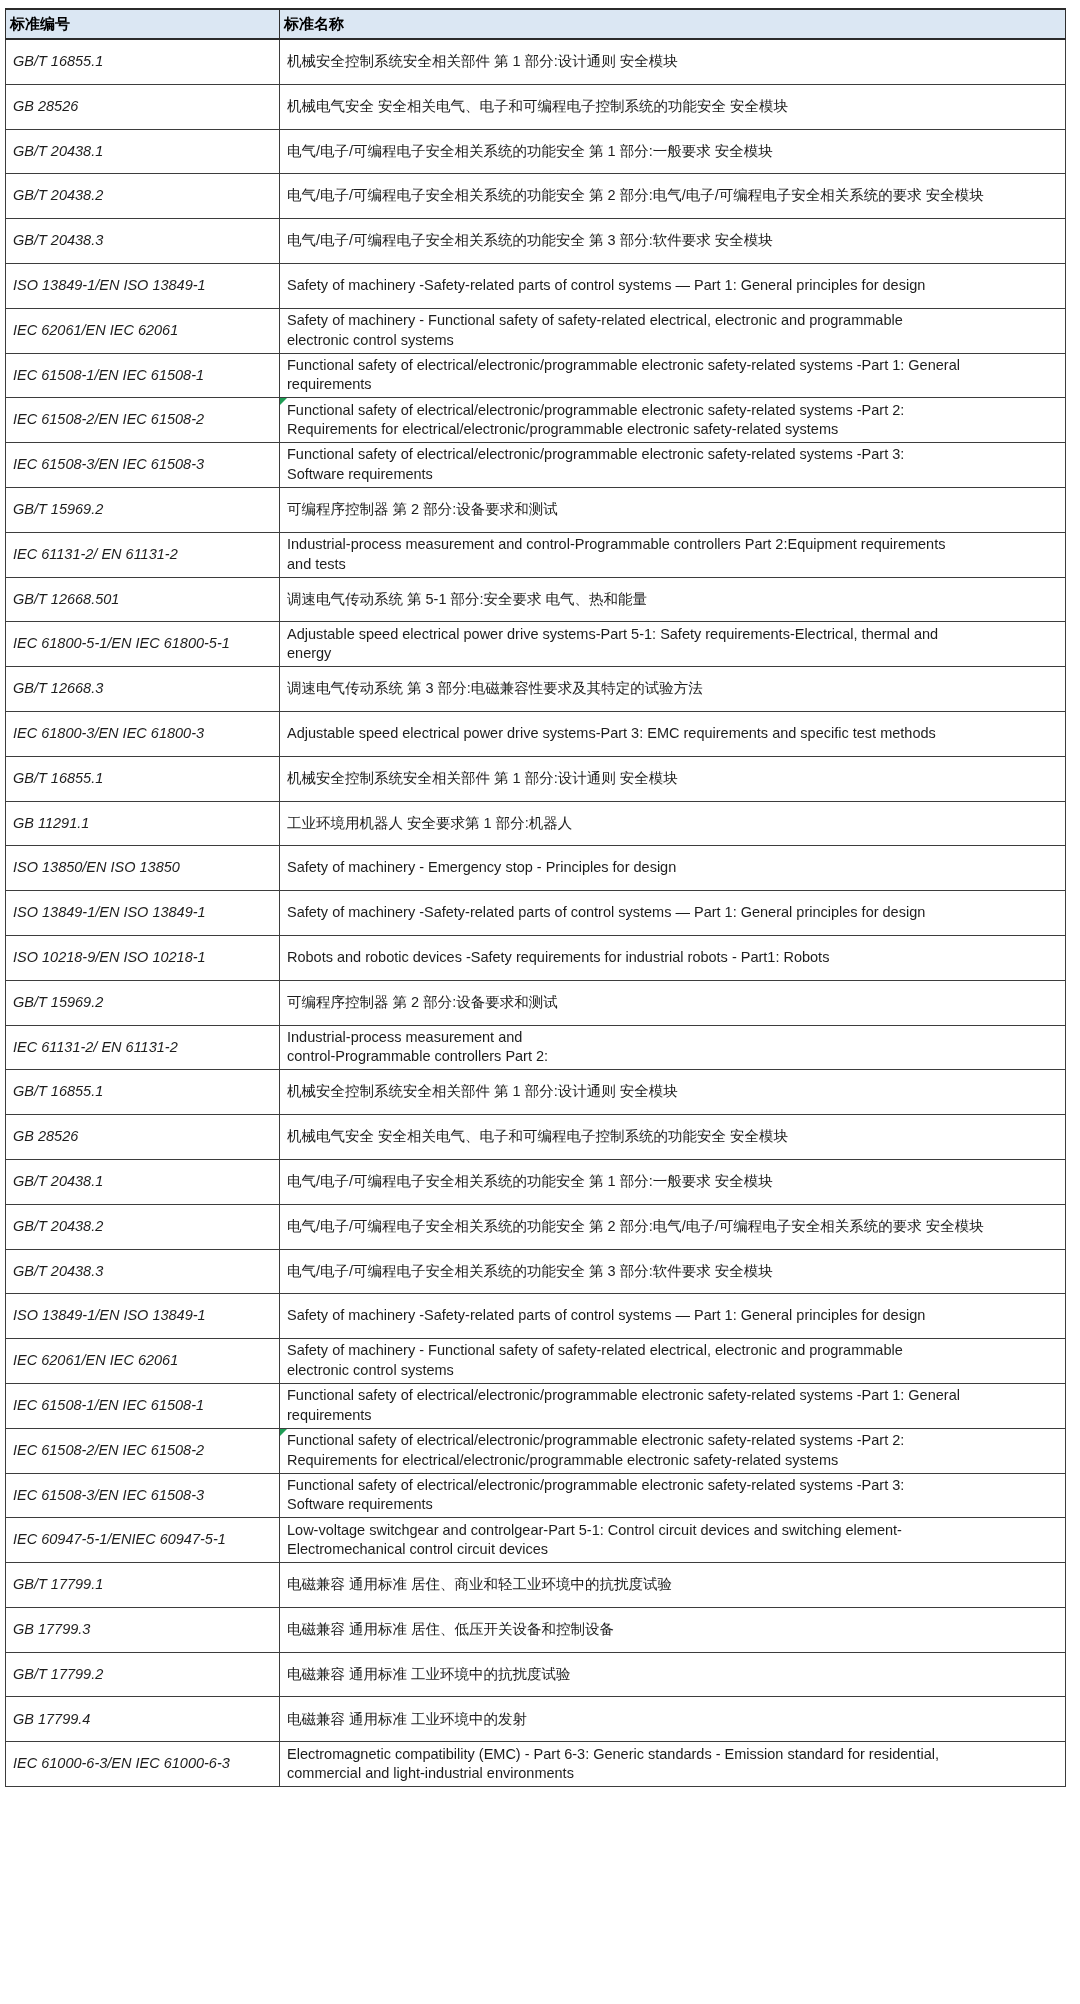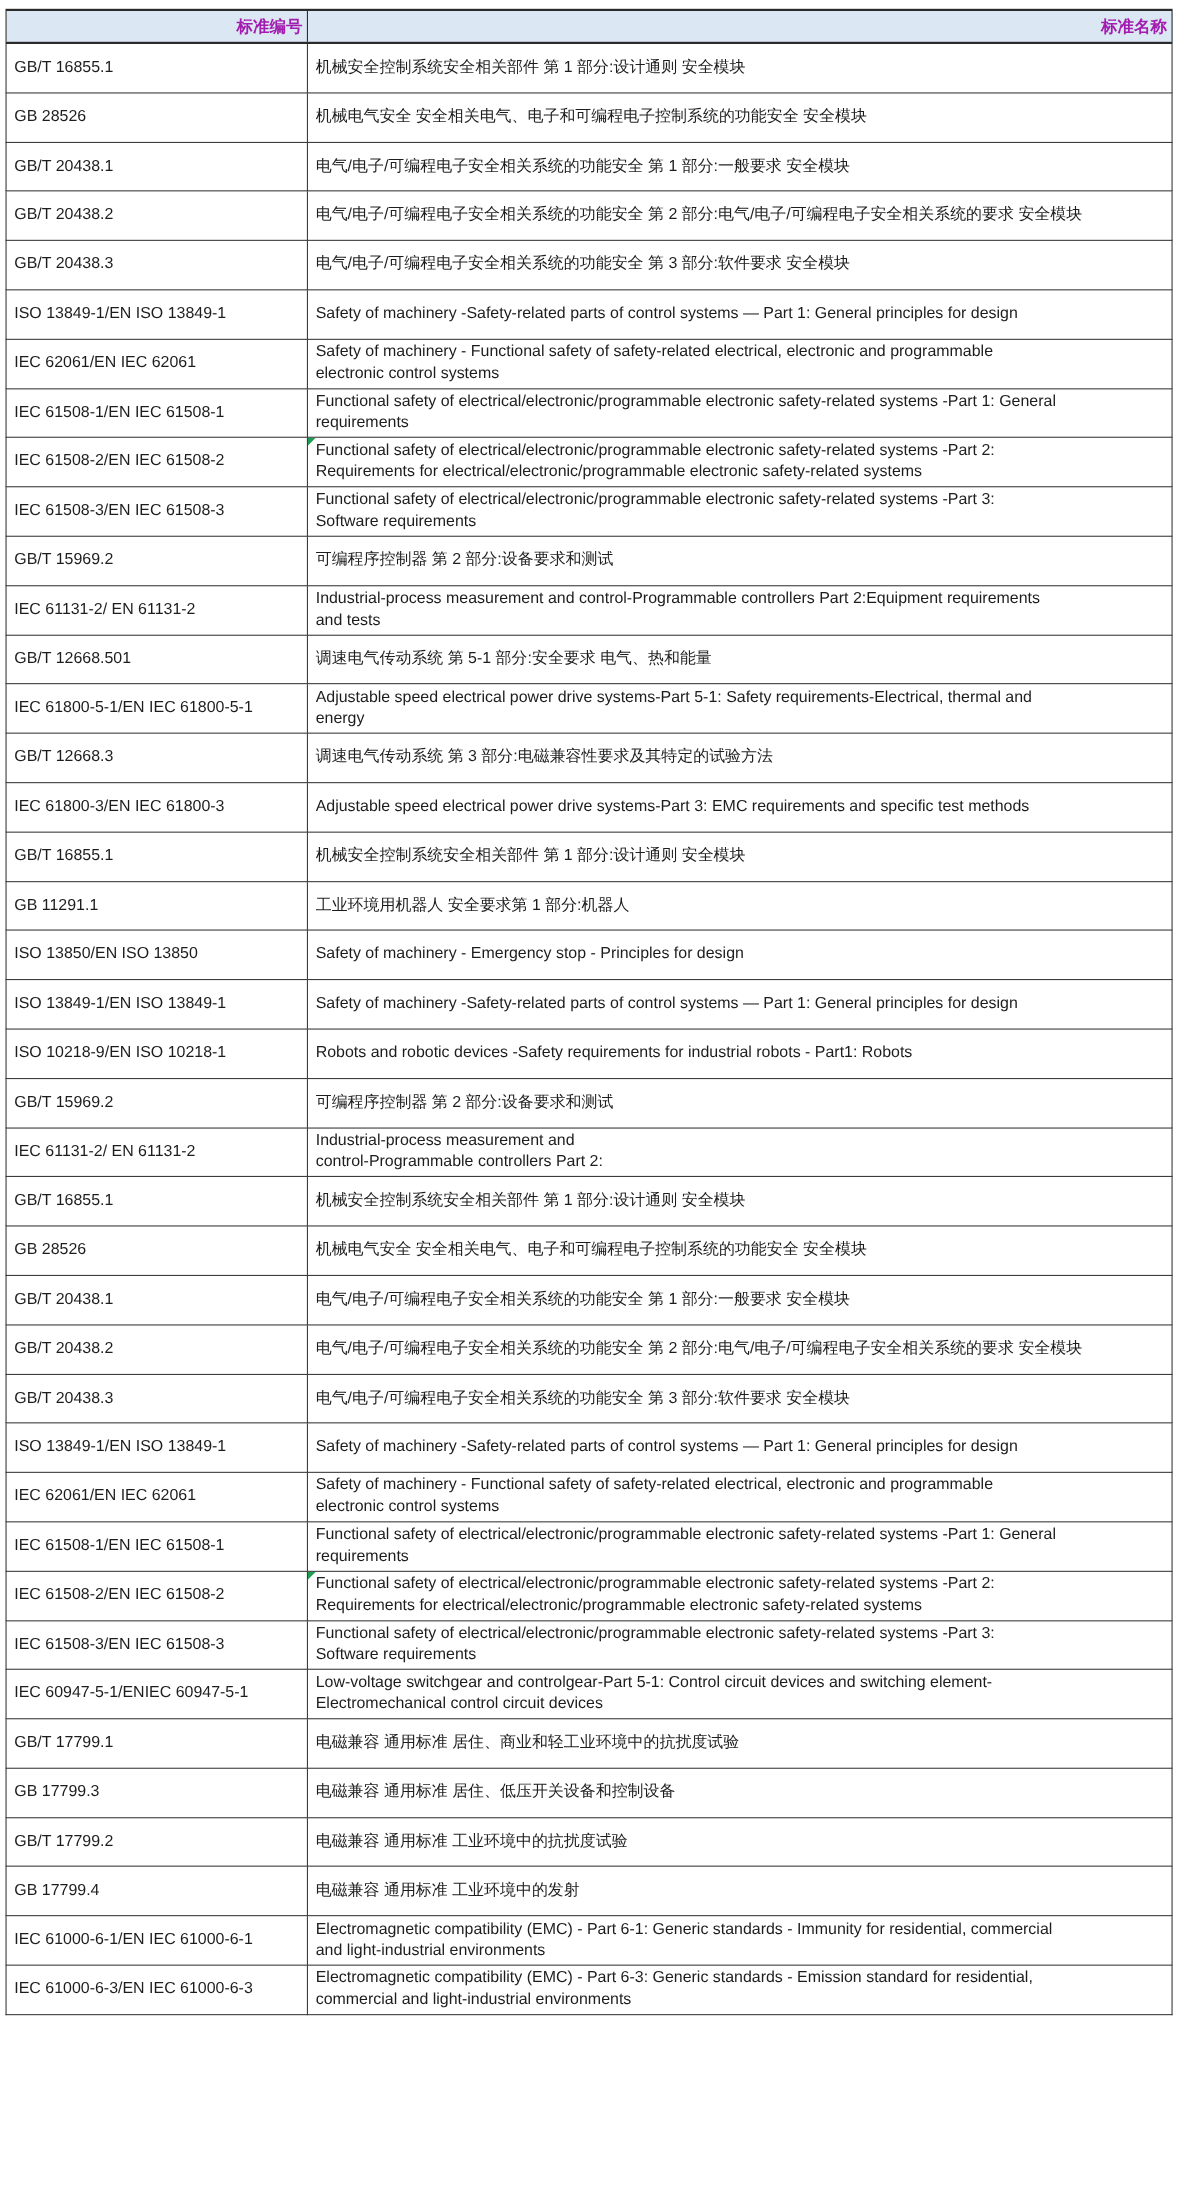--- a/index.html
+++ b/index.html
@@ -23,42 +23,43 @@
   table.standards {
     border-collapse: collapse;
     width: 100%;
     table-layout: fixed;
   }
   col.c1 { width: 274px; }
   table.standards th {
     background: #dbe7f3;
     font-size: 15px;
     font-weight: bold;
-    color: #a21caf;
+    color: #000000;
     height: 26px;
     border: 1px solid #2f2f2f;
     border-top: 2px solid #2b2b2b;
     border-bottom: 2px solid #2b2b2b;
-    text-align: right;
+    text-align: left;
     padding: 1px 4px;
   }
   table.standards td {
     border: 1px solid #3d3d3d;
     height: 41.8px;
     font-size: 14.5px;
     color: #1d1d1d;
     vertical-align: middle;
     line-height: 19.6px;
     padding: 1px 6px 1px 7px;
     white-space: pre-line;
     overflow: hidden;
     position: relative;
   }
   table.standards td.code-cell {
     white-space: normal;
+    font-style: italic;
   }
   table.standards td.has-marker::before {
     content: "";
     position: absolute;
     top: 0;
     left: 0;
     width: 0;
     height: 0;
     border-top: 7px solid #1f9d55;
     border-right: 7px solid transparent;
@@ -279,25 +280,20 @@
   <tr>
     <td class="code-cell">GB/T 17799.2</td>
     <td class="name-cell">电磁兼容 通用标准 工业环境中的抗扰度试验</td>
   </tr>
 
   <tr>
     <td class="code-cell">GB 17799.4</td>
     <td class="name-cell">电磁兼容 通用标准 工业环境中的发射</td>
   </tr>
 
-  <tr>
-    <td class="code-cell">IEC 61000-6-1/EN IEC 61000-6-1</td>
-    <td class="name-cell">Electromagnetic compatibility (EMC) - Part 6-1: Generic standards - Immunity for residential, commercial
-and light-industrial environments</td>
-  </tr>
 
   <tr>
     <td class="code-cell">IEC 61000-6-3/EN IEC 61000-6-3</td>
     <td class="name-cell">Electromagnetic compatibility (EMC) - Part 6-3: Generic standards - Emission standard for residential,
 commercial and light-industrial environments</td>
   </tr>
 
 </tbody>
   </table>
 </div>

